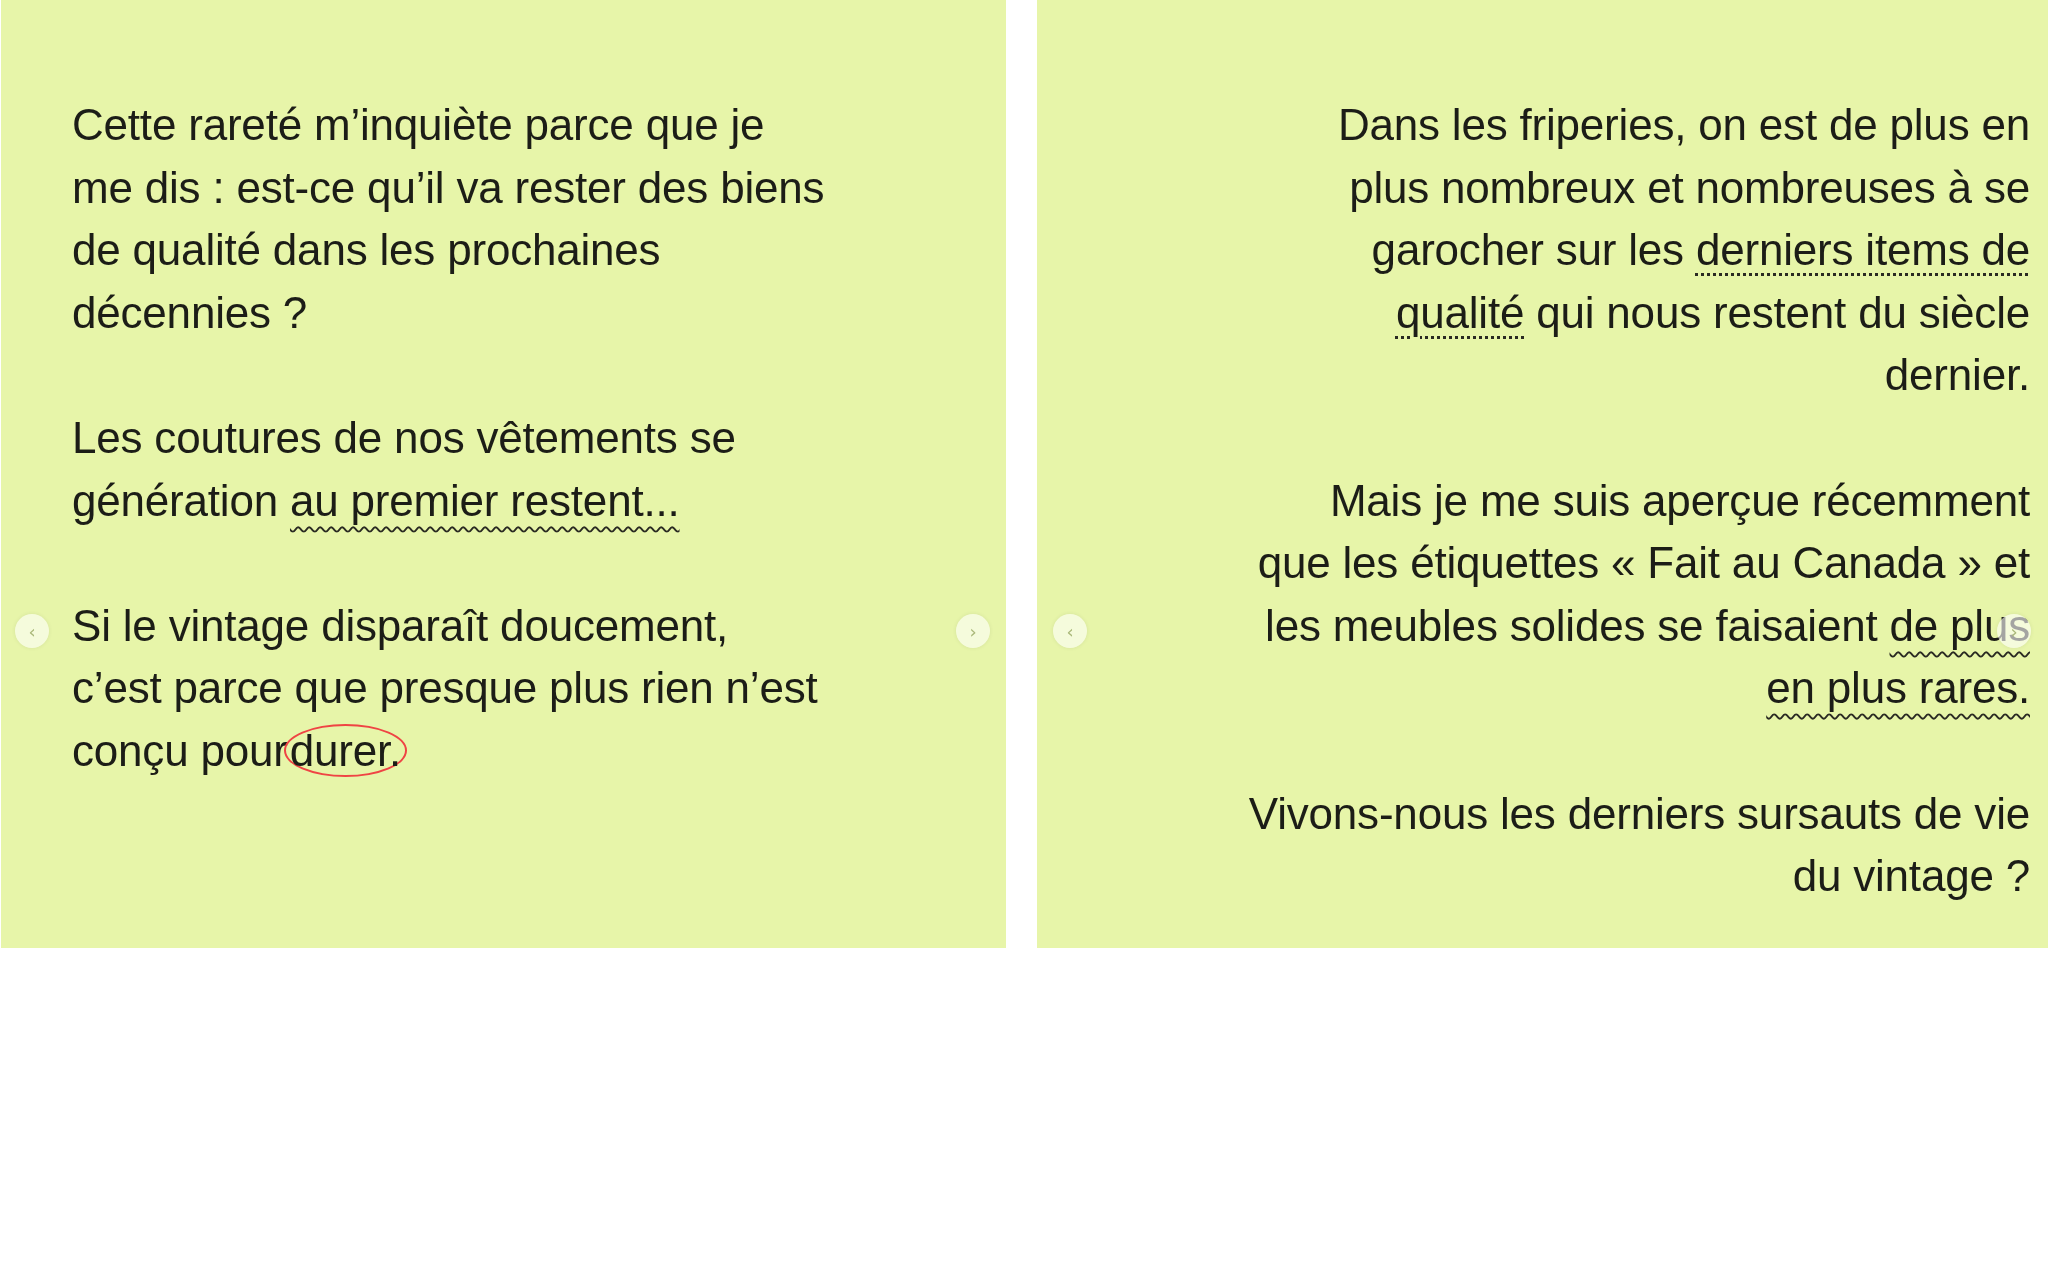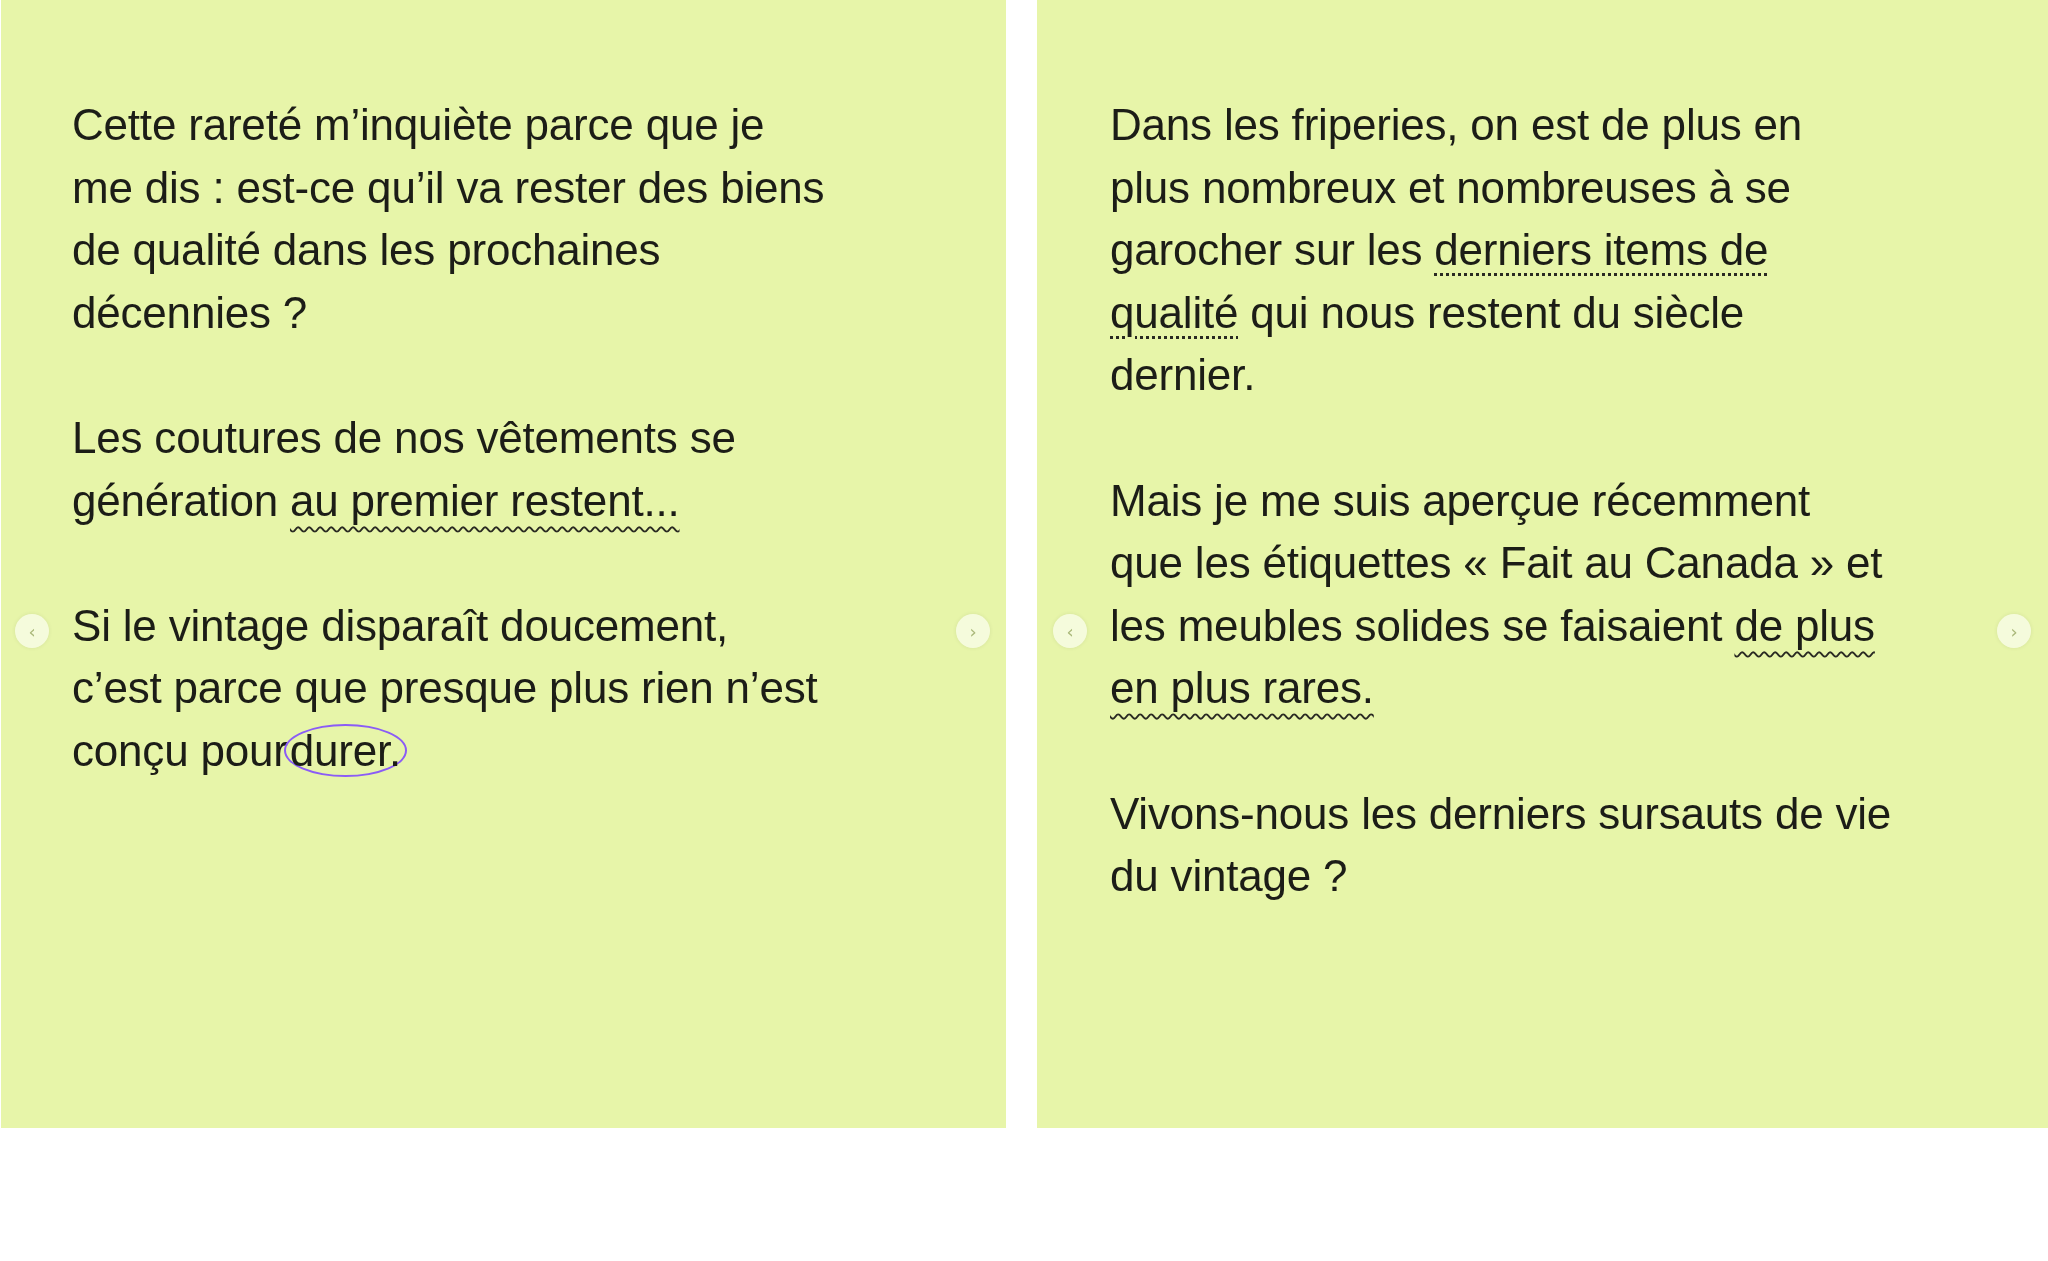--- a/index.html
+++ b/index.html
@@ -1,27 +1,27 @@
 <!DOCTYPE html>
 <html><head>
 <meta charset="utf-8">
 <style>
   html, body { margin:0; padding:0; }
   body { width:2048px; height:1261px; background:#ffffff; position:relative; overflow:hidden; }
-  .panel { position:absolute; top:0; height:1128px; background:#e7f5a9; }
+  .panel { position:absolute; top:0; height:948px; background:#e7f5a9; }
   #panel-left { left:1px; width:1005px; }
-  #panel-right { left:1037px; width:1011px; }
+  #panel-right { left:1037px; width:1011px;text-align:right; }
   .text { position:absolute; top:94px; font-family:"Liberation Sans", sans-serif; font-size:44px; line-height:62.6px; color:#1c1d17; font-weight:500; letter-spacing:-0.2px; }
   #panel-left .text { left:71px; width:900px; }
   #panel-right .text { left:73px; width:920px; }
   .para { margin:0 0 62.6px 0; white-space:pre-line; }
   .it { }
   .ul-wavy { text-decoration: underline wavy #2a2a22; text-decoration-thickness:2px; text-underline-offset:10px; }
   .ul-scribble { text-decoration: underline dotted #2a2a22; text-decoration-thickness:3px; text-underline-offset:8px; }
-  .circled { border:2px solid #8b5cf6; border-radius:50%; padding:0 4px; margin-left:-4px; }
+  .circled { border:2px solid #ef4444; border-radius:50%; padding:0 4px; margin-left:-4px; }
   .nav { position:absolute; top:614px; width:34px; height:34px; border-radius:50%; background:rgba(255,255,255,0.6); box-shadow:0 0 4px rgba(0,0,0,0.08); display:flex; align-items:center; justify-content:center; color:#aab87a; font-family:"DejaVu Sans", sans-serif; font-size:18px; }
   .dots { position:absolute; top:1232px; display:flex; gap:5px; }
   .dot { width:6px; height:7px; border-radius:50%; background:rgba(255,255,255,0.45); }
   .dot.active { background:#ffffff; }
 </style>
 </head>
 <body>
 
 <div class="panel" id="panel-left">
   <div class="text">

